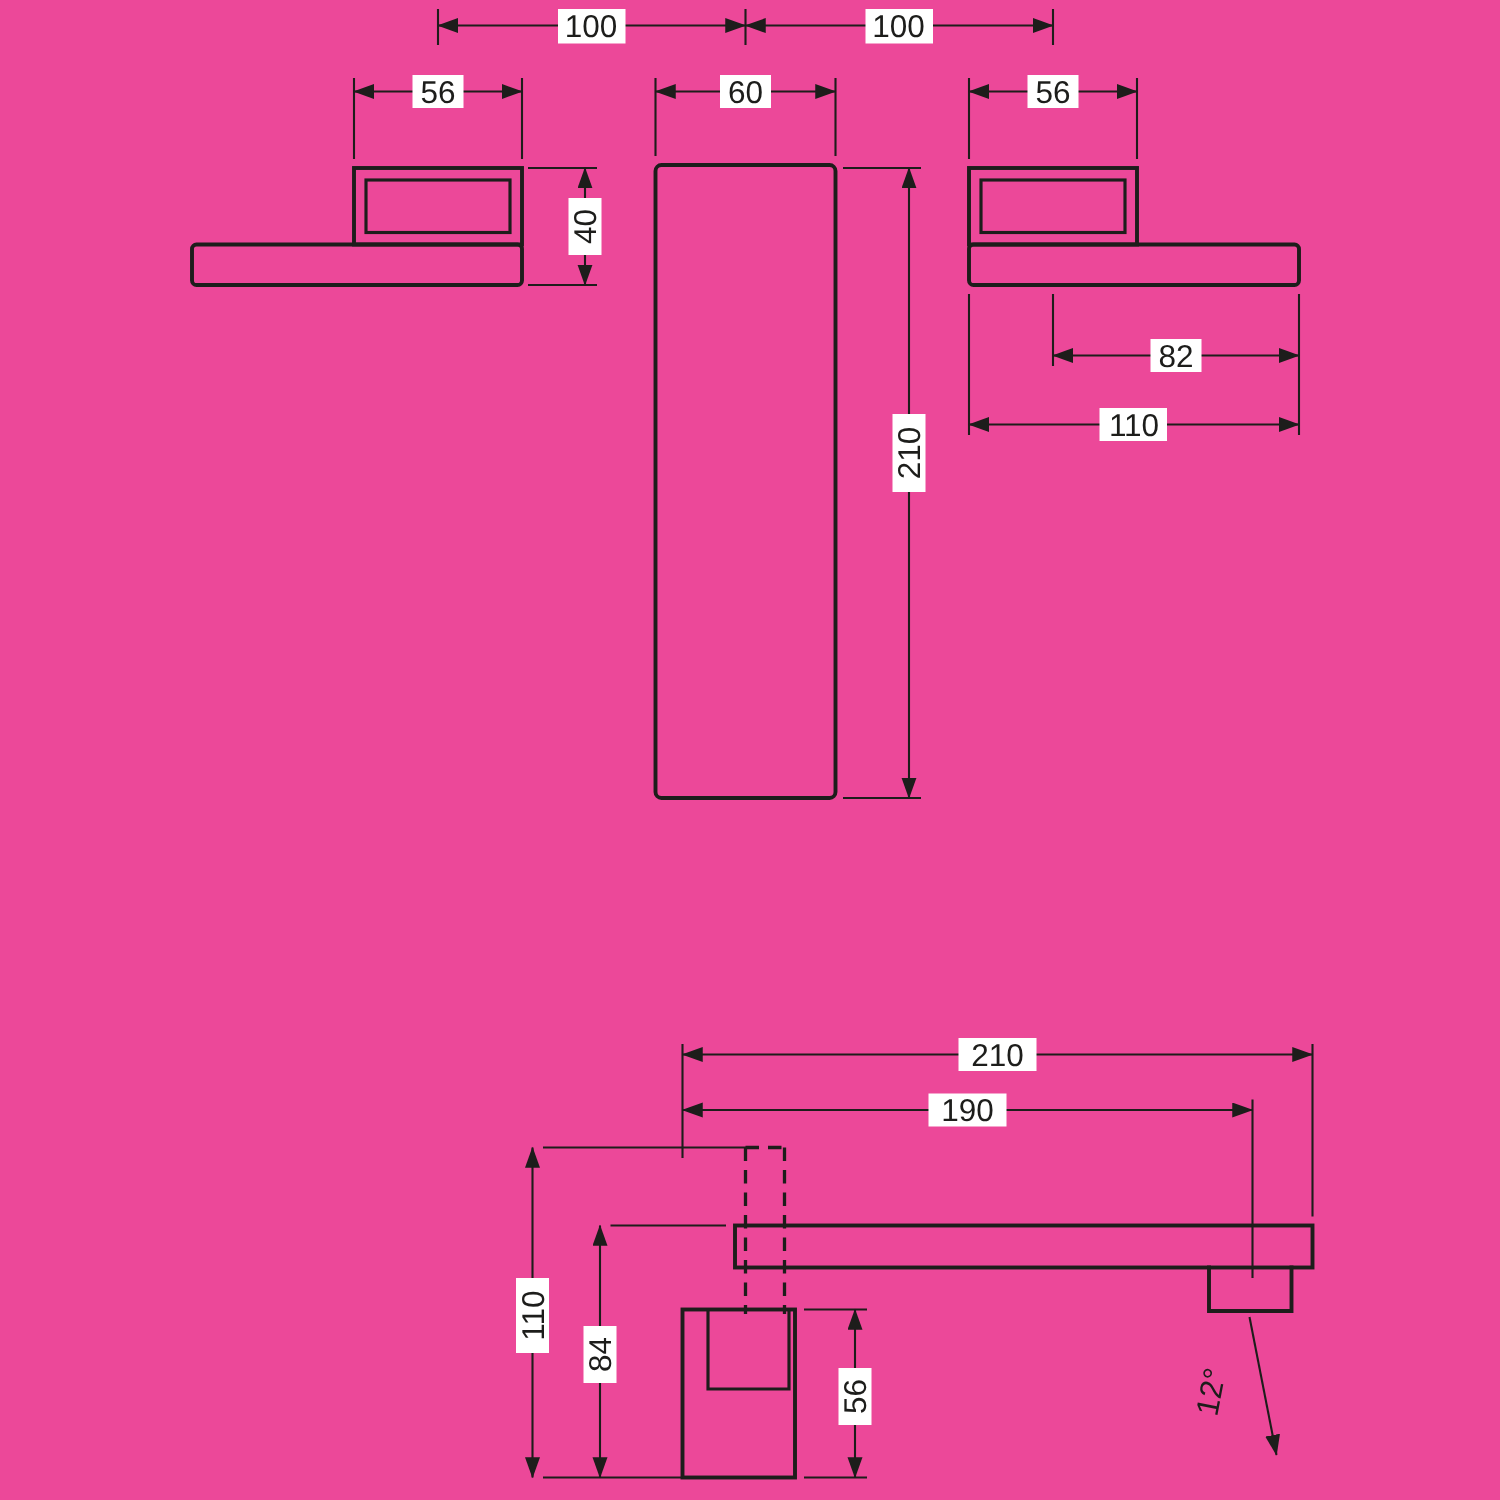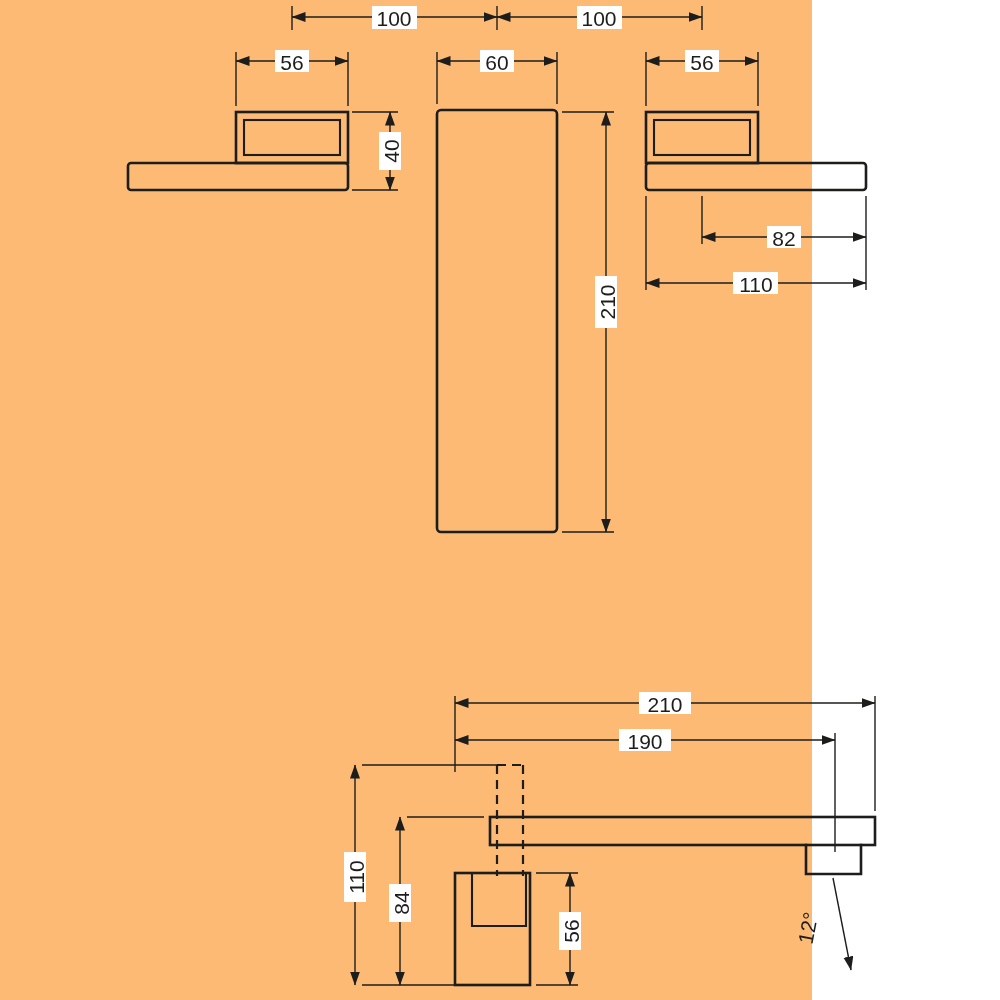--- a/index.html
+++ b/index.html
@@ -1,16 +1,16 @@
 <!DOCTYPE html>
 <html><head>
 <meta charset="utf-8">
 <style>
   html,body{margin:0;padding:0;background:#ffffff;}
-  .stage{width:812px;height:1000px;background:#fdba74;position:relative;font-family:"Liberation Sans",sans-serif;}
+  .stage{width:1000px;height:1000px;background:#ec4899;position:relative;font-family:"Liberation Sans",sans-serif;}
   svg{display:block;}
   .outline{fill:none;stroke:#1d1d1b;stroke-width:2.6;stroke-linejoin:miter;stroke-linecap:square;}
   .inner{fill:none;stroke:#1d1d1b;stroke-width:2.1;}
   .dim{fill:none;stroke:#1d1d1b;stroke-width:1.4;stroke-linecap:butt;}
   .hidden-line{fill:none;stroke:#1d1d1b;stroke-width:2.2;stroke-dasharray:9 6;}
   .label-bg{fill:#ffffff;stroke:none;}
   .dim-label{font-family:"Liberation Sans",sans-serif;font-size:21px;fill:#1d1d1b;text-anchor:middle;dominant-baseline:central;}
 </style>
 </head>
 <body>

